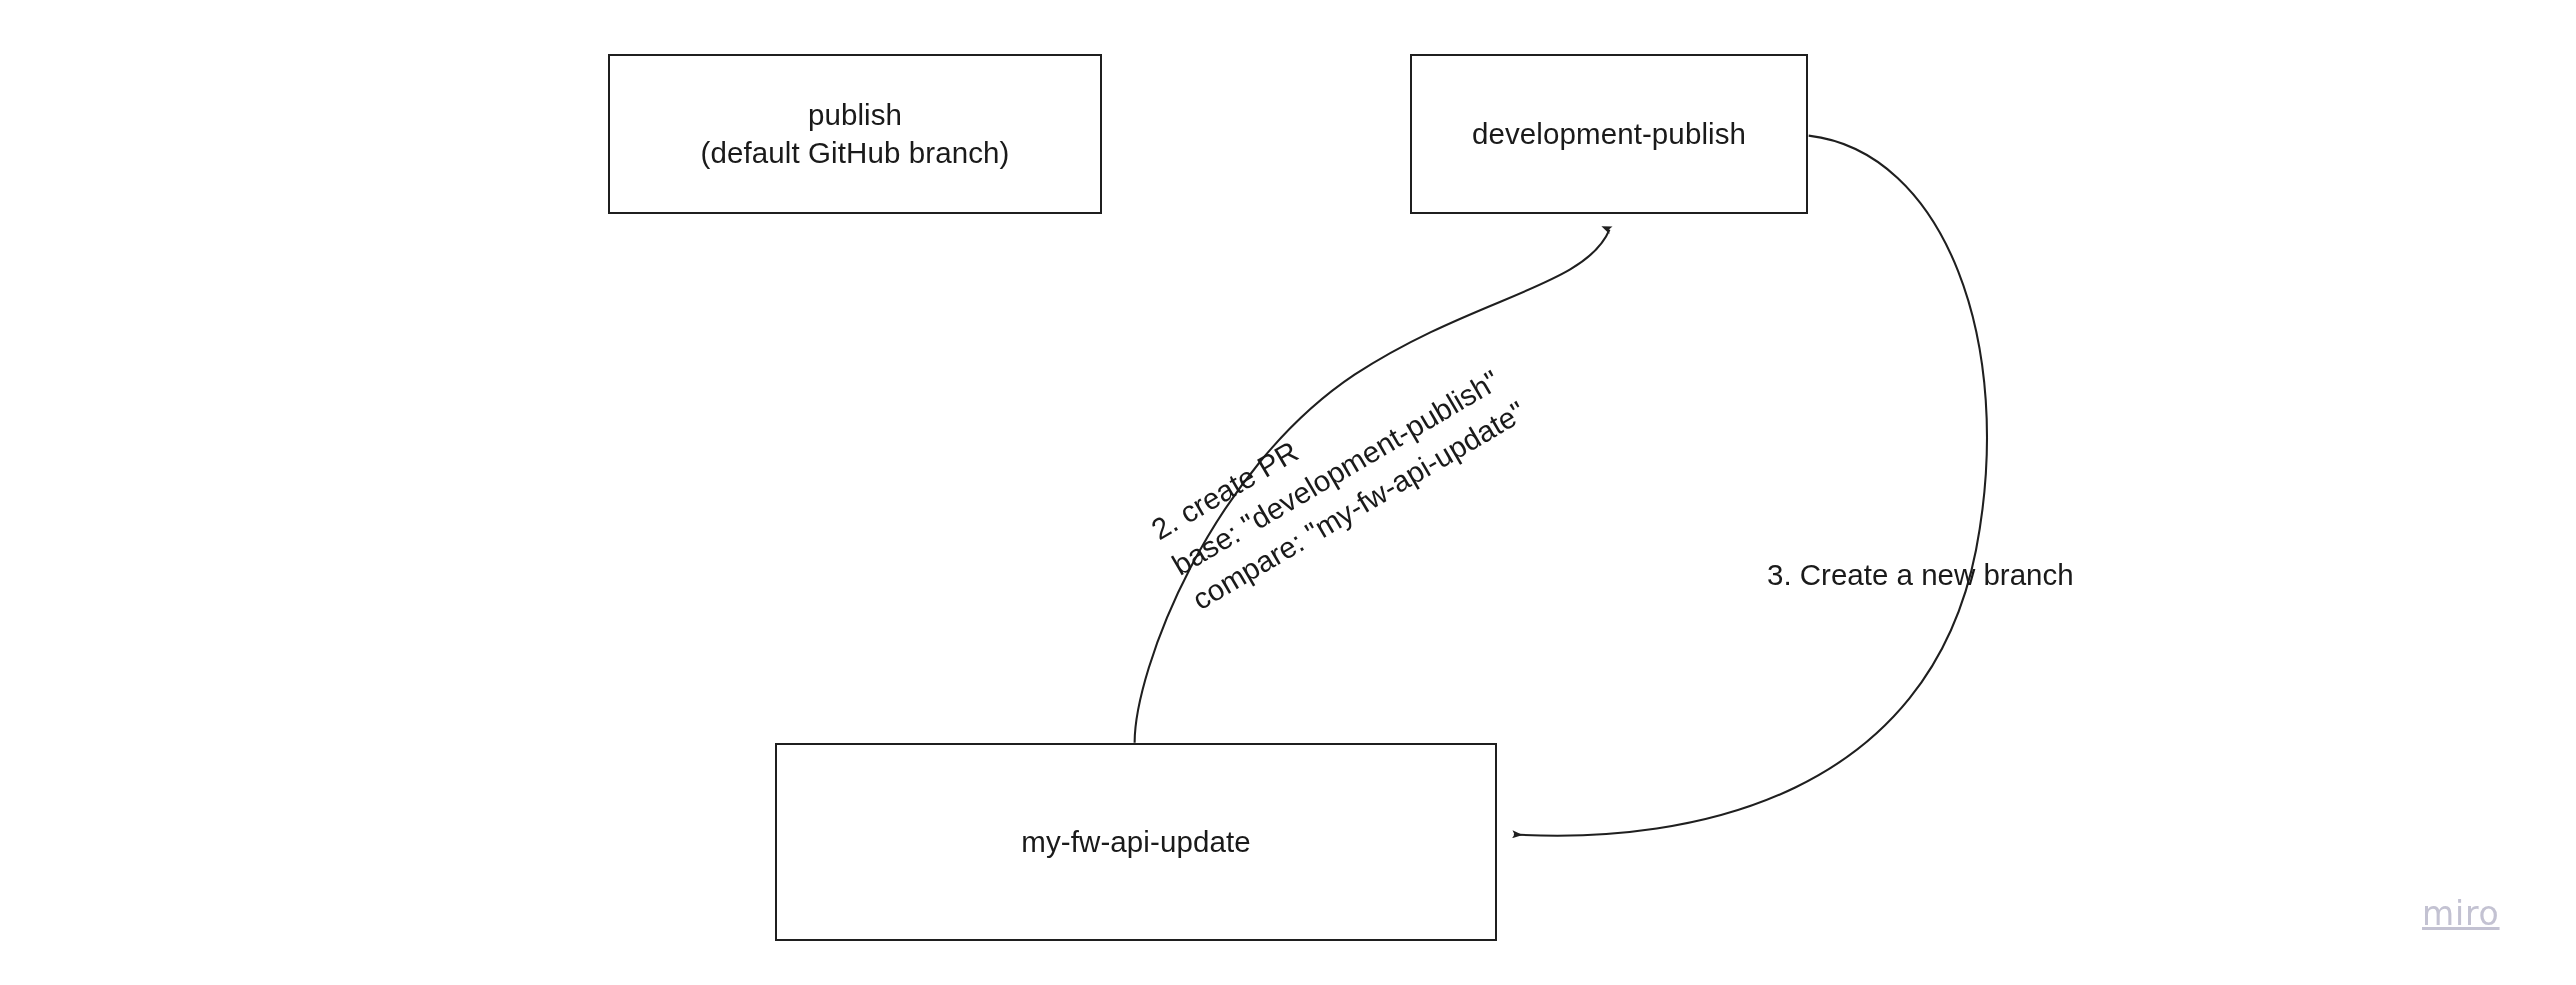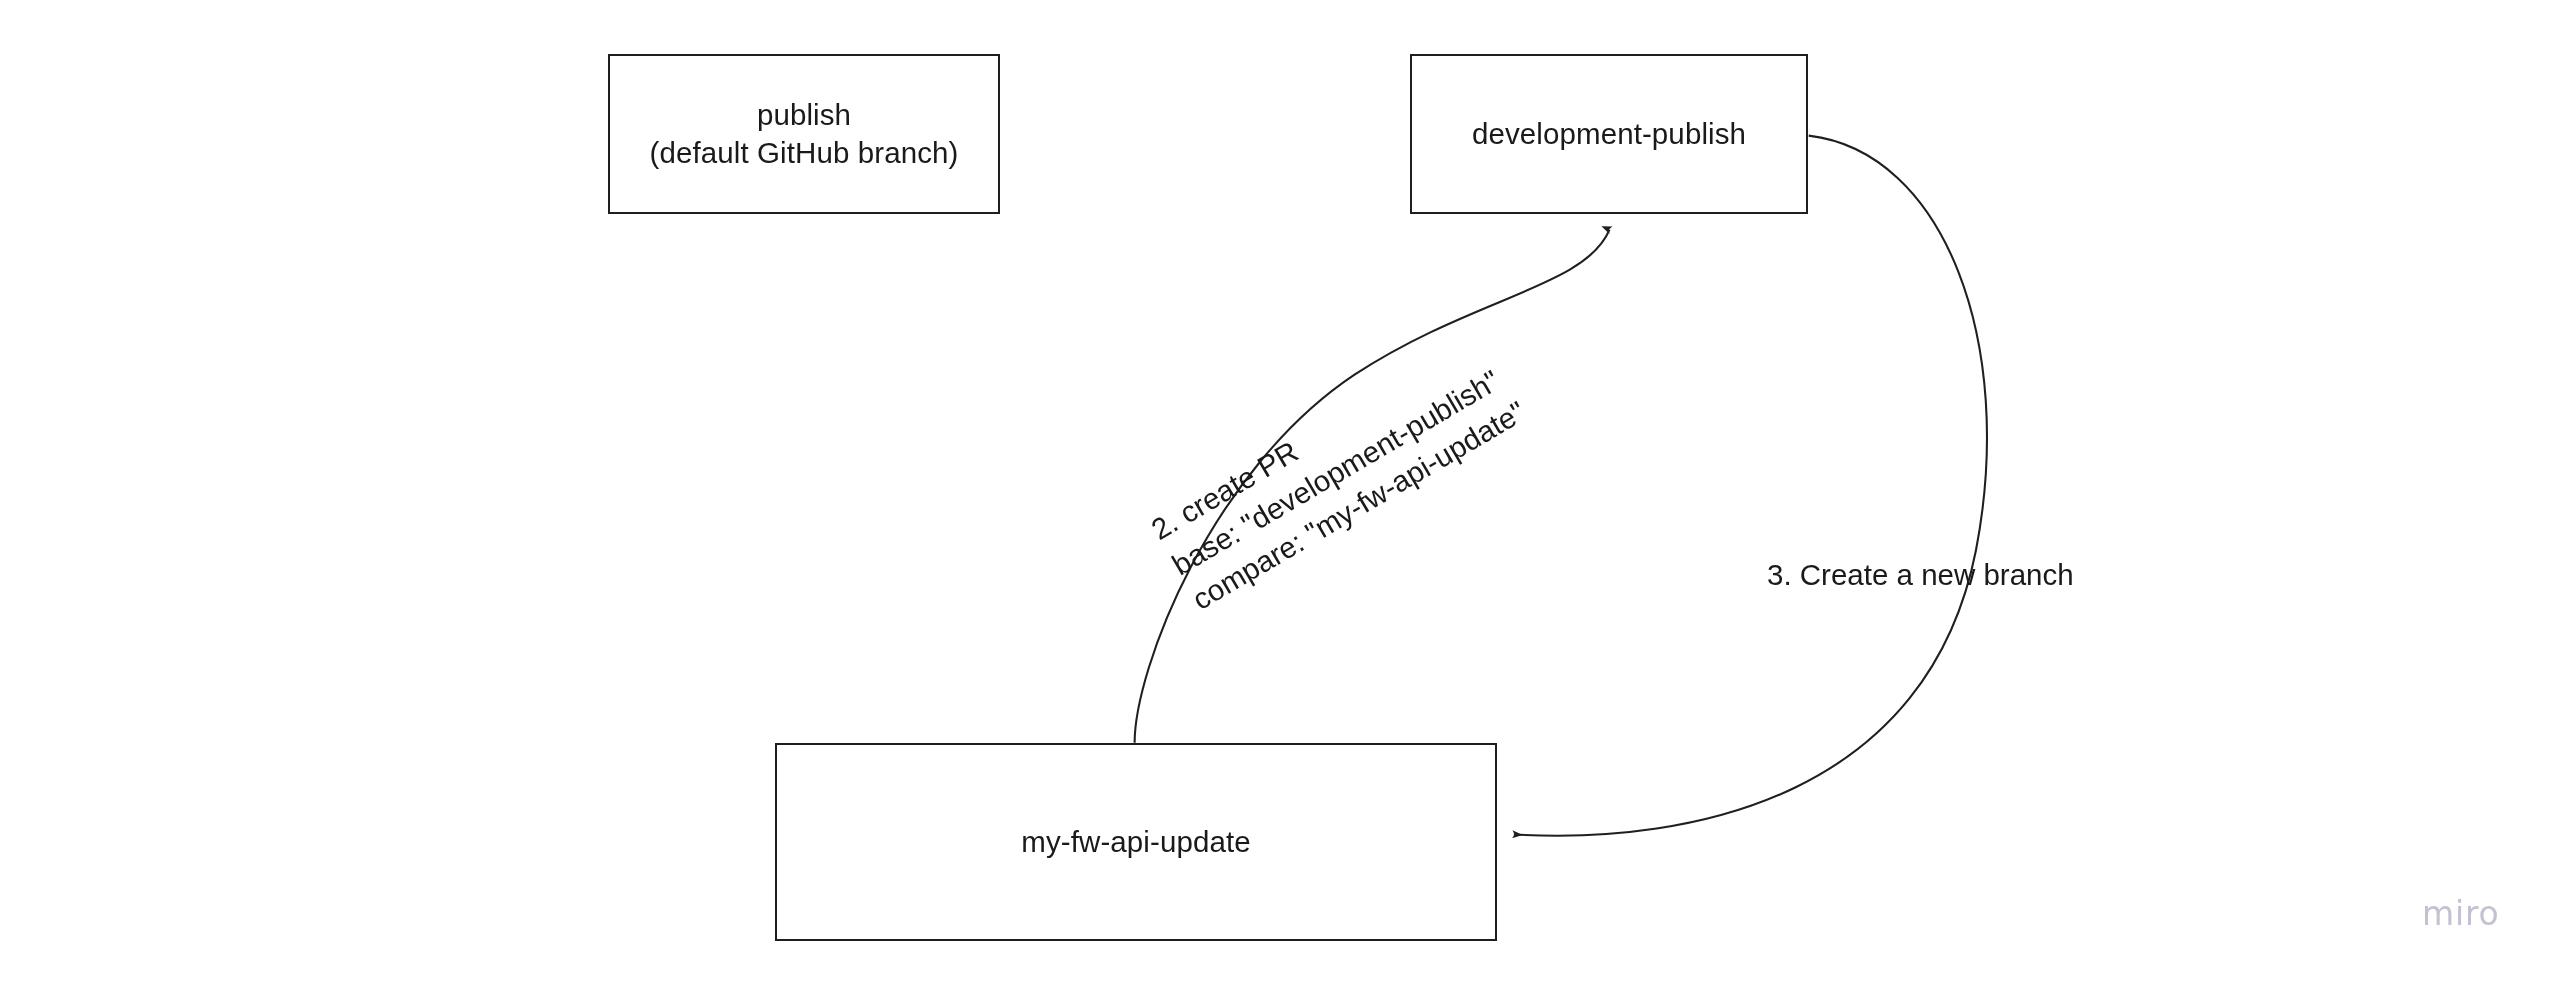--- a/index.html
+++ b/index.html
@@ -40,21 +40,21 @@
     font-size: 29.5px;
     line-height: 1.30;
     color: #1a1a1a;
     white-space: pre-line;
     letter-spacing: 0.1px;
   }
 
   #node-publish {
     left: 608px;
     top: 54px;
-    width: 392px;
+    width: 494px;
     height: 160px;
   }
   #node-development-publish {
     left: 1410px;
     top: 54px;
     width: 398px;
     height: 160px;
   }
   #node-my-fw-api-update {
     left: 775px;
@@ -88,20 +88,21 @@
   
   #watermark-miro {
     position: absolute;
     left: 2422px;
     top: 894px;
     font-size: 33px;
     letter-spacing: 0.8px;
     color: #c3c2d2;
     font-family: "DejaVu Sans", sans-serif;
     user-select: none;
+    text-decoration: underline;
   }
 </style>
 </head>
 <body>
 
 <svg id="canvas" viewBox="0 0 3233 1237" width="2576" height="986" xmlns="http://www.w3.org/2000/svg">
   <defs>
     <marker id="arrowhead-up" markerWidth="14" markerHeight="14" refX="5" refY="11" orient="auto" markerUnits="userSpaceOnUse">
       <path d="M5,0 L10,13 L5,10.2 L0,13 Z" fill="#1f1f1f"></path>
     </marker>

